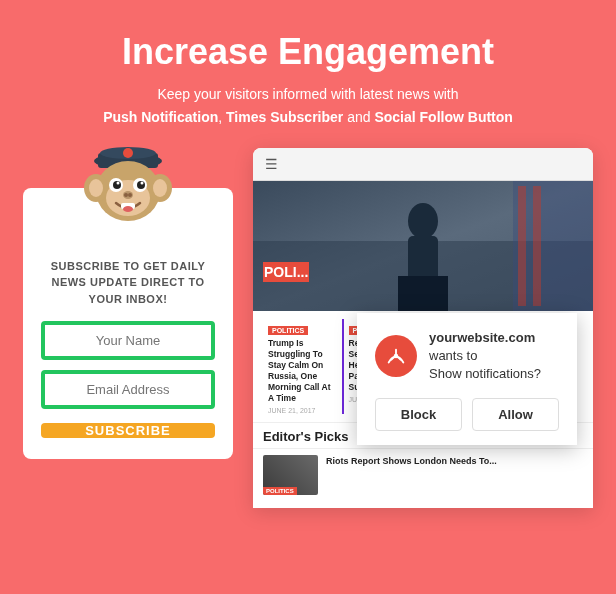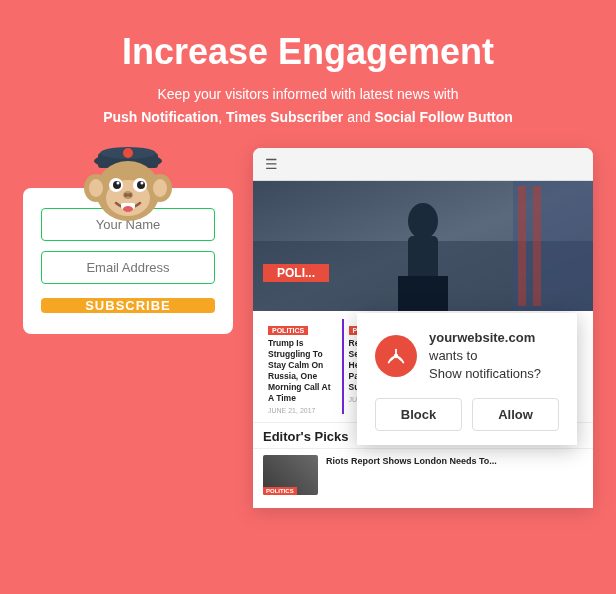--- a/index.html
+++ b/index.html
@@ -85,21 +85,21 @@
       font-weight: 700;
       text-transform: uppercase;
       letter-spacing: 0.5px;
       margin-top: 50px;
       margin-bottom: 14px;
       line-height: 1.5;
     }
 
     .widget-input {
       width: 100%;
-      border: 1px solid #22c55e;
+      border: 4px solid #22c55e;
       border-radius: 4px;
       padding: 8px 10px;
       font-size: 13px;
       color: #aaa;
       text-align: center;
       margin-bottom: 10px;
       outline: none;
     }
 
     .widget-button {
@@ -164,24 +164,24 @@
     .news-img-bg {
       width: 100%;
       height: 100%;
       background: linear-gradient(135deg, #3a4a5c 0%, #6a7a8c 40%, #4a5a6c 100%);
       position: relative;
     }
 
     .news-tag {
       background: #e74c3c;
       color: white;
-      padding: 2px 14px;
+      padding: 2px 1px;
       text-transform: uppercase;
       font-weight: 700;
-      font-size: 12px;
+      font-size: 14px;
     }
 
     
     .notif-popup {
       position: absolute;
       top: 165px;
       left: 50%;
       transform: translateX(-30%);
       background: white;
       border-radius: 0;
@@ -391,20 +391,21 @@
           <circle cx="52" cy="62" r="2" fill="#8a6040"></circle>
 
           <path d="M38 70 Q50 80 62 70" stroke="#8a6040" stroke-width="2.5" fill="none" stroke-linecap="round"></path>
 
           <rect x="43" y="70" width="14" height="6" rx="2" fill="white"></rect>
 
           <ellipse cx="50" cy="76" rx="5" ry="3" fill="#e06060"></ellipse>
         </svg>
       </div>
 
+      <div class="widget-title">SUBSCRIBE TO GET DAILY NEWS UPDATE DIRECT TO YOUR INBOX!</div>
 
       <input class="widget-input" type="text" placeholder="Your Name" style="">
       <input class="widget-input" type="email" placeholder="Email Address" style="">
 
       <button class="widget-button">SUBSCRIBE</button>
     </div>
 
     <div class="browser-mockup">
 
       <div class="browser-bar">

